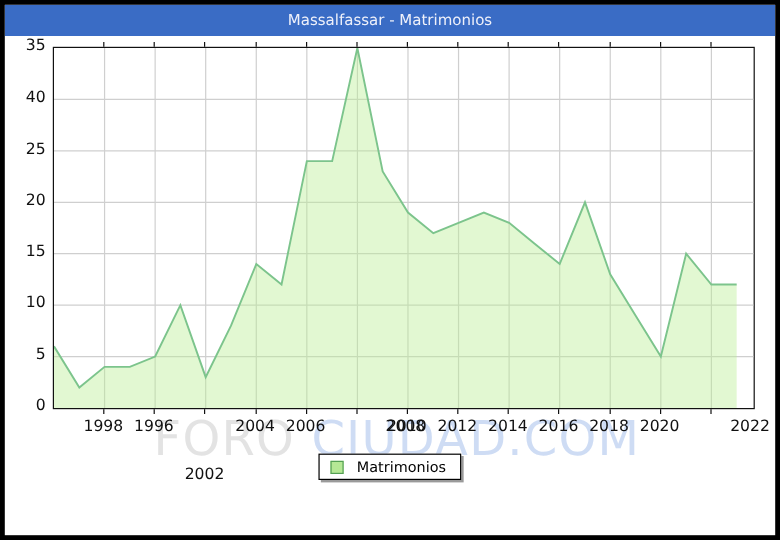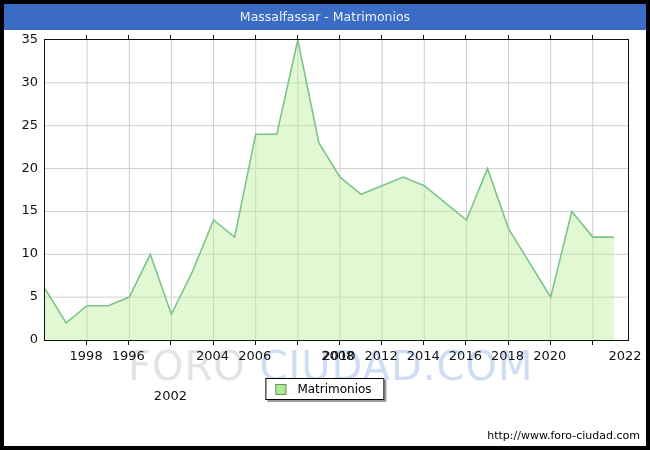--- a/index.html
+++ b/index.html
@@ -83,21 +83,21 @@
       </svg>
   </div>
 
   <div class="ylabels" id="ylabels">
       <div style="top: 327px;">0</div>
       <div style="top: 284.143px;">5</div>
       <div style="top: 241.286px;">10</div>
       <div style="top: 198.429px;">15</div>
       <div style="top: 155.571px;">20</div>
       <div style="top: 112.714px;">25</div>
-      <div style="top: 69.8571px;">30</div>
+      <div style="top: 69.8571px;">40</div>
       <div style="top: 27px;">35</div>
     </div>
   <div class="xlabels" id="xlabels">
       <div style="left: 82.14px; top: 344px;">1998</div>
       <div style="left: 124.28px; top: 344px;">1996</div>
       <div style="left: 166.42px; top: 344px; margin-top: 40px;">2002</div>
       <div style="left: 208.56px; top: 344px;">2004</div>
       <div style="left: 250.7px; top: 344px;">2006</div>
       <div style="left: 292.84px; top: 344px; margin-left: 41px;">2008</div>
       <div style="left: 334.98px; top: 344px;">2010</div>
@@ -139,14 +139,13 @@
 
   <div class="watermark">
     <span class="wm1">FORO </span><span class="wm2">CIUDAD.COM</span>
   </div>
 
   <div class="legend">
     <span class="swatch"></span>
     <span class="label">Matrimonios</span>
   </div>
 
-  <div class="footer-url">http://www.foro-ciudad.com</div>
 </div>
 
 </body></html>

